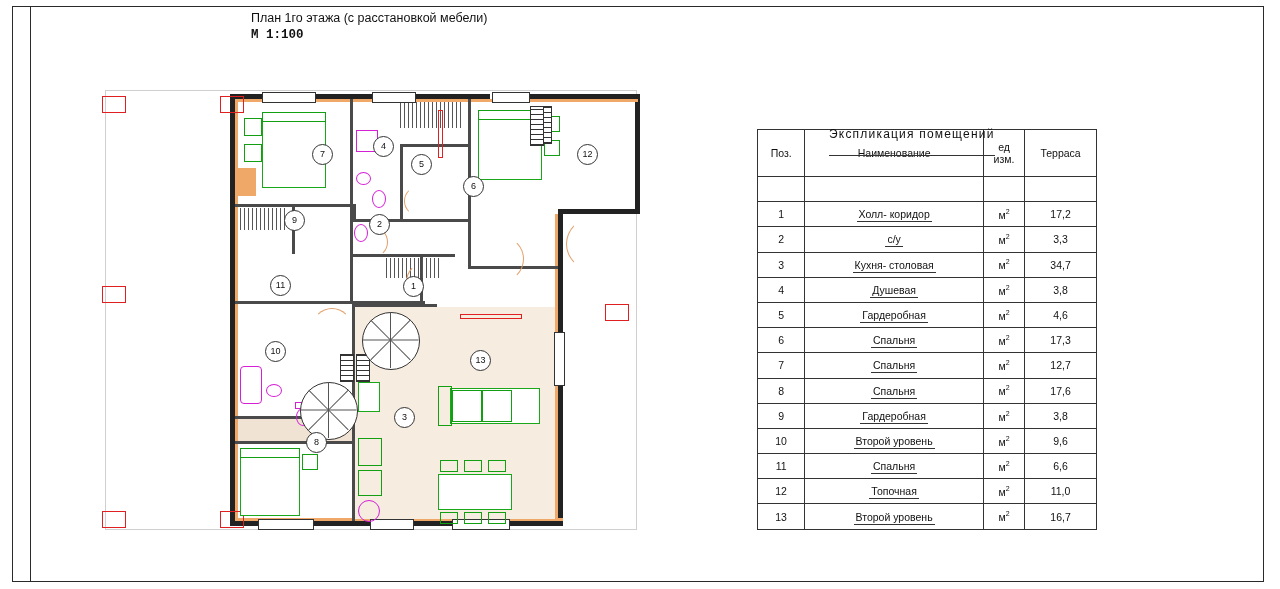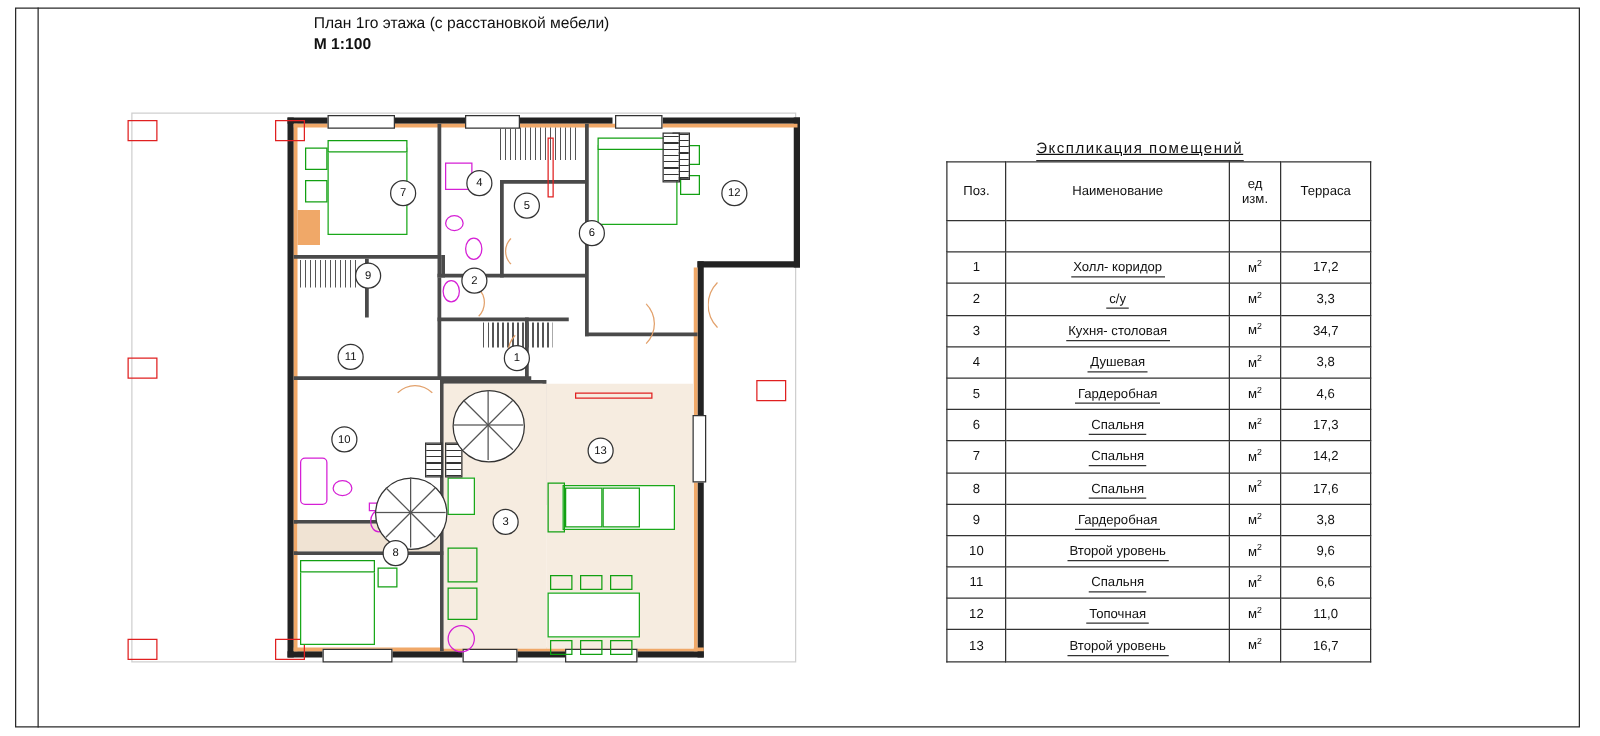--- a/index.html
+++ b/index.html
@@ -33,21 +33,21 @@
   }
 
   
   #title-block {
     position: absolute;
     left: 251px; top: 10px;
     line-height: 1.35;
   }
   #title-block .t1 { font-size: 12.5px; }
   #title-block .t1 b { font-weight: normal; }
-  #title-block .t2 { font-size: 12.5px; font-weight: bold; }
+  #title-block .t2 { font-size: 12.5px; font-weight: bold; font-family: Liberation Mono, monospace; }
 
   
   #plan {
     position: absolute;
     left: 100px; top: 86px;
     width: 545px; height: 450px;
   }
   .wall      { position: absolute; background: #222; }
   .iwall     { position: absolute; background: #4a4a4a; }
   .beige     { position: absolute; background: #f0e3d3; }
@@ -90,27 +90,26 @@
   }
 
   
   #explication {
     position: absolute;
     left: 757px; top: 107px;
     width: 340px;
   }
   #explication .caption {
     position: absolute;
-    left: 72px; top: 4px;
+    left: 72px; top: 20px;
     font-size: 12px;
     letter-spacing: 1.2px;
     border-bottom: 1px solid #333;
-    padding-bottom: 3px;
+    padding-bottom: 14px;
     white-space: nowrap;
-    text-decoration: underline;
   }
   table.exp {
     border-collapse: collapse;
     width: 340px;
     margin-top: 22px;
     table-layout: fixed;
   }
   table.exp td, table.exp th {
     border: 1px solid #333;
     font-size: 10.5px;
@@ -358,21 +357,21 @@
       <tr>
         <td>6</td>
         <td><span class="u-line">Спальня</span></td>
         <td><span>м</span><span class="sup">2</span></td>
         <td>17,3</td>
       </tr>
       <tr>
         <td>7</td>
         <td><span class="u-line">Спальня</span></td>
         <td><span>м</span><span class="sup">2</span></td>
-        <td>14,2</td>
+        <td>12,7</td>
       </tr>
       <tr>
         <td>8</td>
         <td><span class="u-line">Спальня</span></td>
         <td><span>м</span><span class="sup">2</span></td>
         <td>17,6</td>
       </tr>
       <tr>
         <td>9</td>
         <td><span class="u-line">Гардеробная</span></td>

